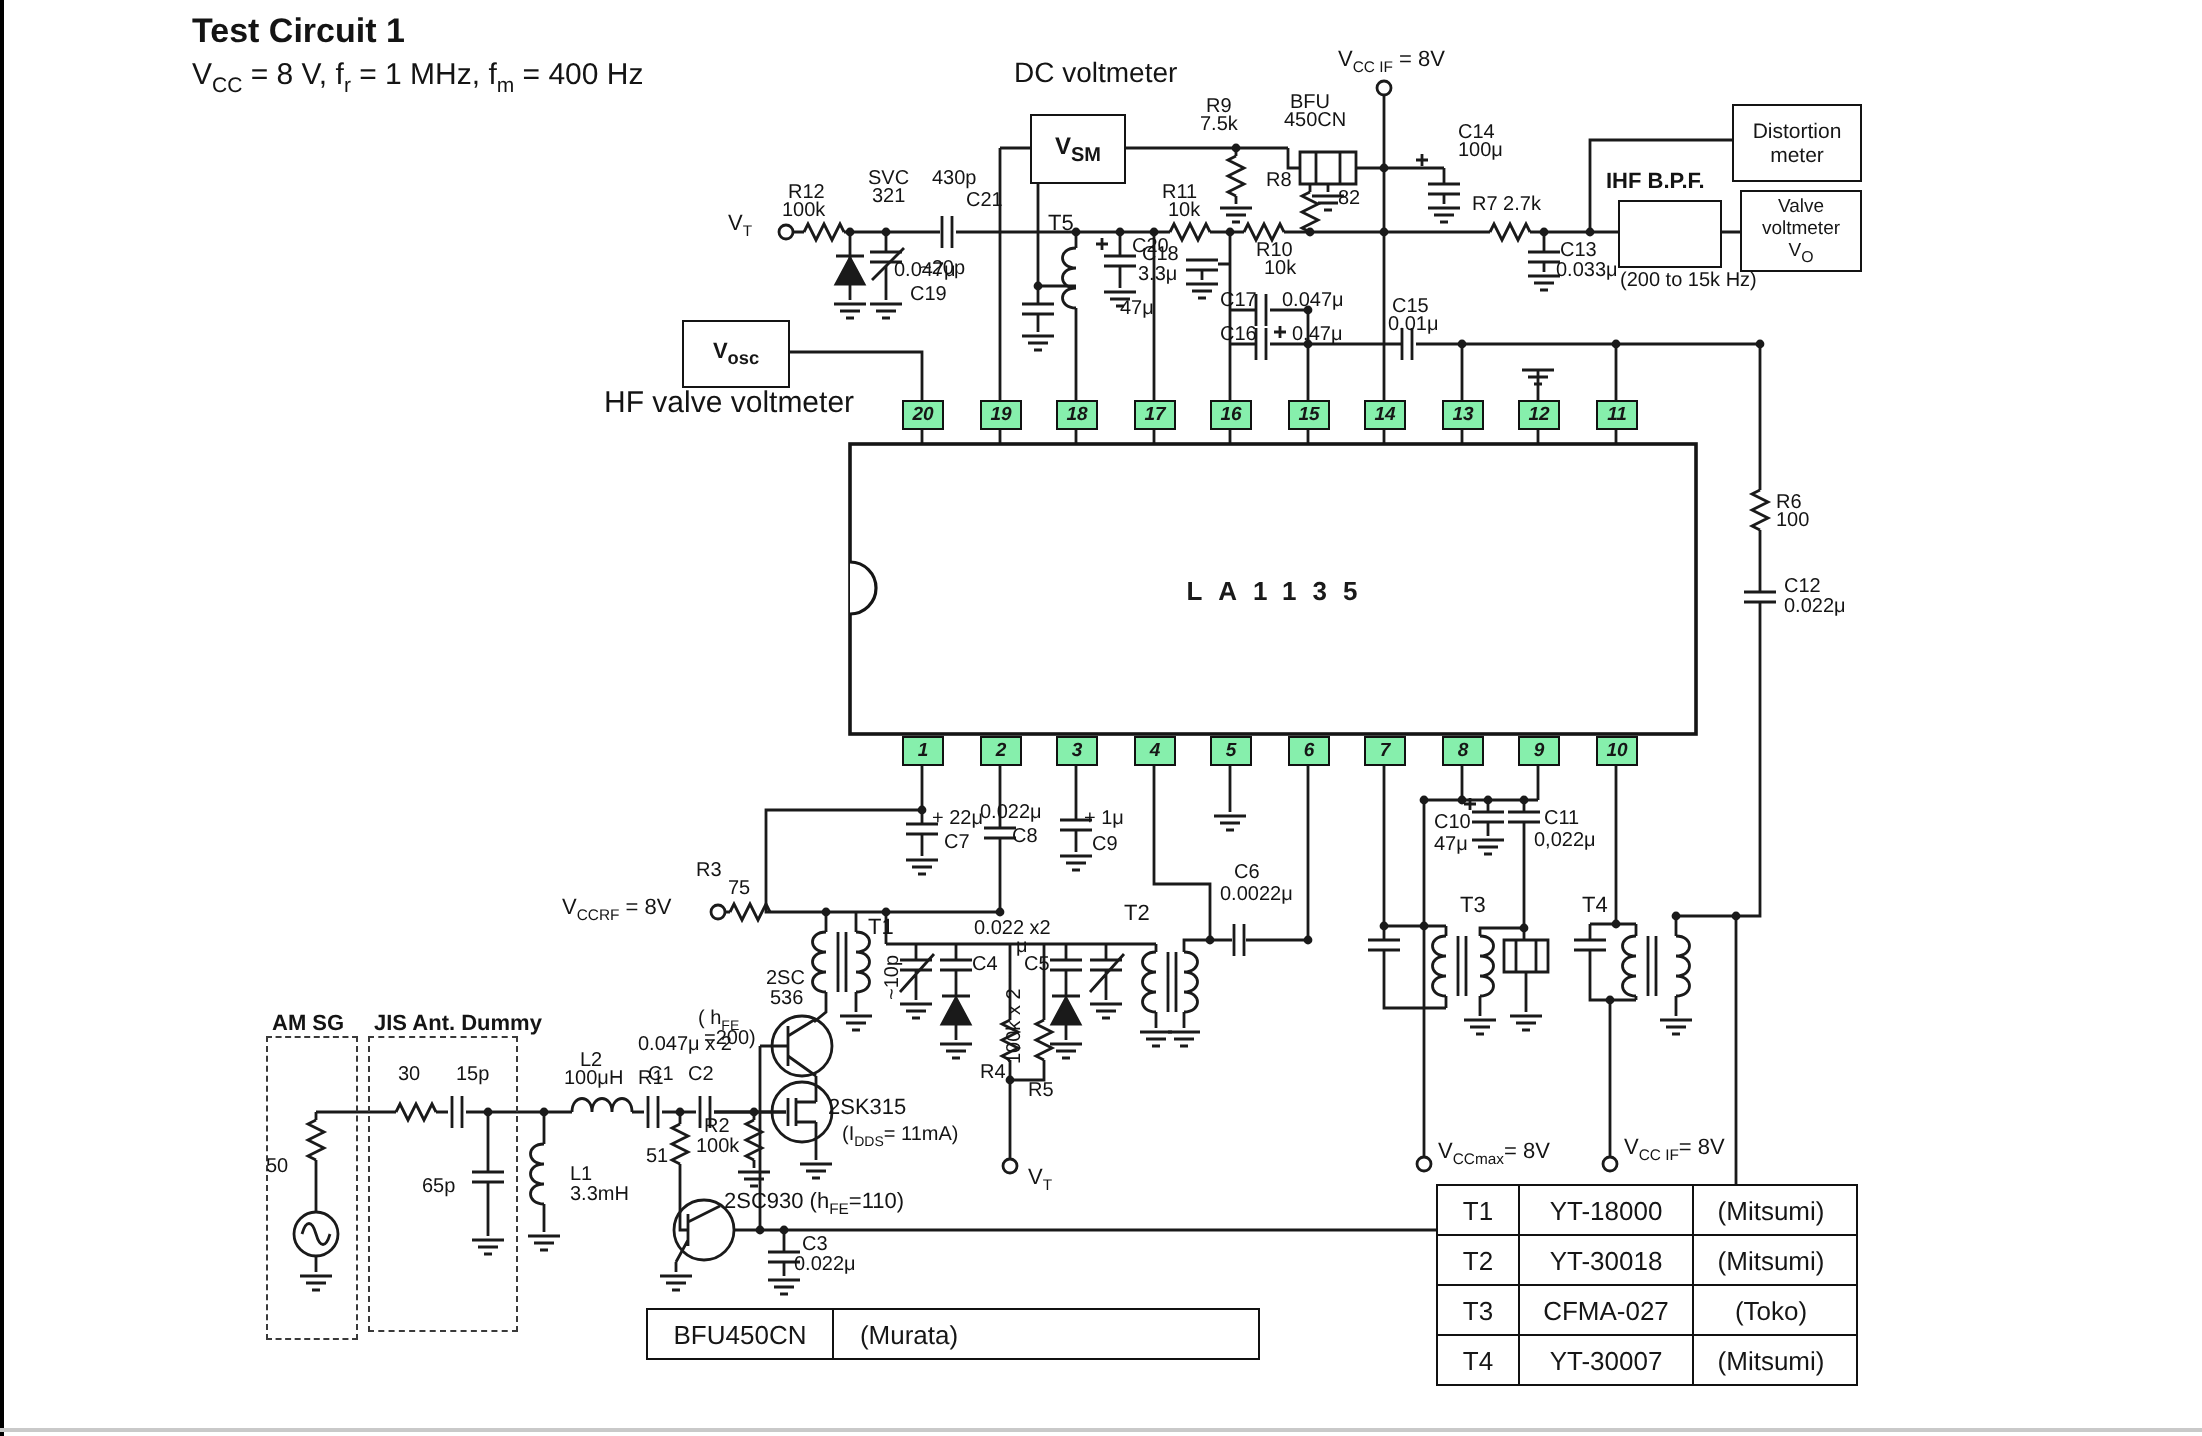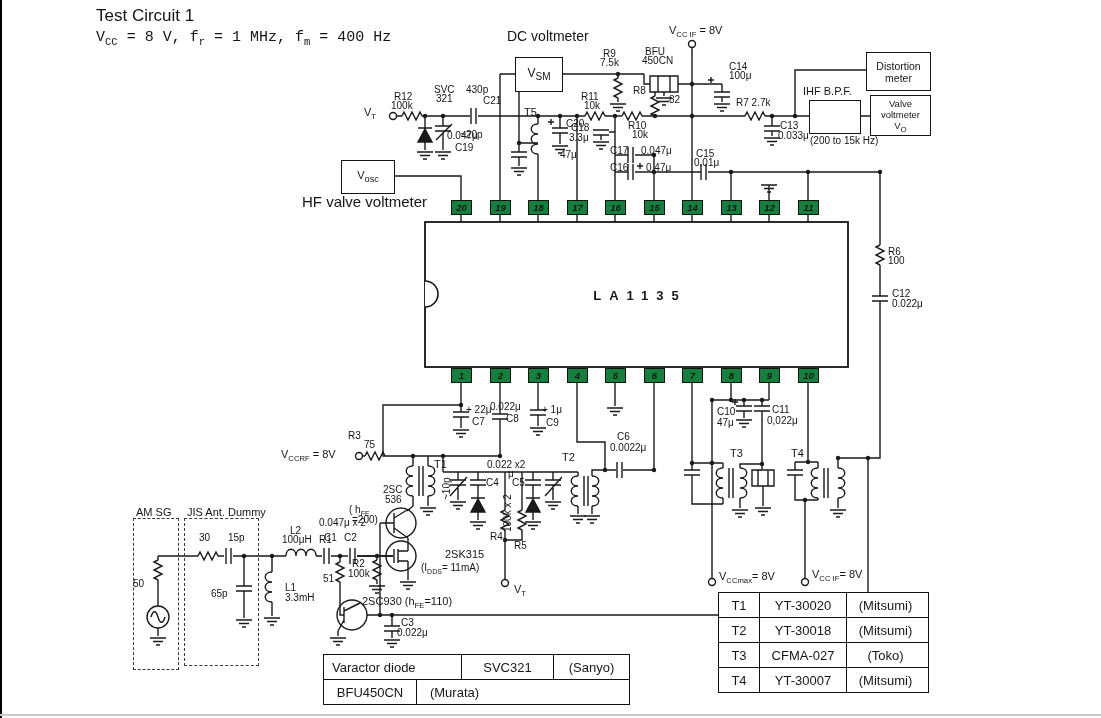--- a/index.html
+++ b/index.html
@@ -2,27 +2,27 @@
 <html><head>
 <meta charset="utf-8">
 <style>
   html,body{margin:0;padding:0;background:#fff}
   #stage{position:relative;width:1101px;height:718px;background:#fff;overflow:hidden;
          font-family:"Liberation Sans",sans-serif;color:#161616}
   #wires{position:absolute;left:0;top:0;z-index:1}
   .lb{position:absolute;z-index:3;font:10px/1.12 "Liberation Sans",sans-serif;color:#141414;white-space:nowrap}
   .lb sub{font-size:0.7em}
   .s11{font-size:11px}.s12{font-size:12px}.s14{font-size:14px}.s15{font-size:15px}
-  .b{font-weight:normal}
-  .serif{font-family:Liberation Mono, monospace}
+  .b{font-weight:bold}
+  .serif{font-family:Liberation Sans, sans-serif}
   .rot{transform-origin:0 0;transform:rotate(-90deg)}
   .bx{position:absolute;z-index:2;border:1.6px solid #141414;background:#fff;display:flex;
       flex-direction:column;align-items:center;justify-content:center;text-align:center}
   .dashbx{position:absolute;z-index:2;border:1.3px dashed #3a3a3a;background:transparent}
-  .pin{position:absolute;z-index:4;width:19px;height:13px;border:1.4px solid #111;background:#15803d;
+  .pin{position:absolute;z-index:4;width:19px;height:13px;border:1.4px solid #111;background:#86efac;
        font:italic bold 9.5px "Liberation Sans",sans-serif;display:flex;align-items:center;justify-content:center}
   .tbl{position:absolute;z-index:4;border:1.6px solid #111;background:#fff;font-size:13px}
   .trow{display:flex}
   .trow + .trow{border-top:1.5px solid #111}
   .tc{display:flex;align-items:center;justify-content:center;height:24px;box-sizing:border-box}
   .tc + .tc{border-left:1.5px solid #111}
   .tc.l{justify-content:flex-start;padding-left:8px}
   .edge{position:absolute;z-index:5;background:#000}
 </style>
 </head>
@@ -382,21 +382,21 @@
 <span class="lb" style="left:349px;top:504px"><span>( h</span><sub>FE</sub></span>
 <span class="lb" style="left:352px;top:514px">=200)</span>
 <span class="lb" style="left:487px;top:459px">0.022 x2</span>
 <span class="lb" style="left:508px;top:468px">μ</span>
 <span class="lb" style="left:486px;top:477px">C4</span>
 <span class="lb" style="left:512px;top:477px">C5</span>
 <span class="lb rot" style="left:441px;top:500px">~10p</span>
 <span class="lb rot" style="left:502px;top:532px">100k x 2</span>
 <span class="lb" style="left:490px;top:531px">R4</span>
 <span class="lb" style="left:514px;top:540px">R5</span>
-<span class="lb s11" style="left:445px;top:548px">2SK315</span>
+<span class="lb s11" style="left:414px;top:548px">2SK315</span>
 <span class="lb" style="left:421px;top:562px"><span>(I</span><sub>DDS</sub><span>= 11mA)</span></span>
 <span class="lb s11" style="left:362px;top:595px"><span>2SC930 (h</span><sub>FE</sub><span>=110)</span></span>
 <span class="lb" style="left:401px;top:617px">C3</span>
 <span class="lb" style="left:397px;top:627px">0.022μ</span>
 <span class="lb" style="left:717px;top:406px">C10</span>
 <span class="lb" style="left:717px;top:417px">47μ</span>
 <span class="lb" style="left:772px;top:404px">C11</span>
 <span class="lb" style="left:767px;top:415px">0,022μ</span>
 <span class="lb s11" style="left:730px;top:447px">T3</span>
 <span class="lb s11" style="left:791px;top:447px">T4</span>
@@ -438,34 +438,29 @@
 <div class="pin" style="left:567px;top:368px">4</div>
 <div class="pin" style="left:605px;top:368px">5</div>
 <div class="pin" style="left:644px;top:368px">6</div>
 <div class="pin" style="left:682px;top:368px">7</div>
 <div class="pin" style="left:721px;top:368px">8</div>
 <div class="pin" style="left:759px;top:368px">9</div>
 <div class="pin" style="left:798px;top:368px">10</div>
 
 <div class="tbl" style="left:323px;top:654px;width:305px">
   <div class="trow">
-    <div class="tc l" style="width:137px">Varactor diode</div>
-    <div class="tc" style="width:92px">SVC321</div>
-    <div class="tc" style="width:76px">(Sanyo)</div>
-  </div>
-  <div class="trow">
     <div class="tc" style="width:92px">BFU450CN</div>
     <div class="tc" style="width:76px">(Murata)</div>
   </div>
 </div>
 
 <div class="tbl" style="left:718px;top:592px;width:209px">
   <div class="trow">
     <div class="tc" style="width:40px">T1</div>
-    <div class="tc" style="width:87px">YT-30020</div>
+    <div class="tc" style="width:87px">YT-18000</div>
     <div class="tc" style="width:78px">(Mitsumi)</div>
   </div>
   <div class="trow">
     <div class="tc" style="width:40px">T2</div>
     <div class="tc" style="width:87px">YT-30018</div>
     <div class="tc" style="width:78px">(Mitsumi)</div>
   </div>
   <div class="trow">
     <div class="tc" style="width:40px">T3</div>
     <div class="tc" style="width:87px">CFMA-027</div>

